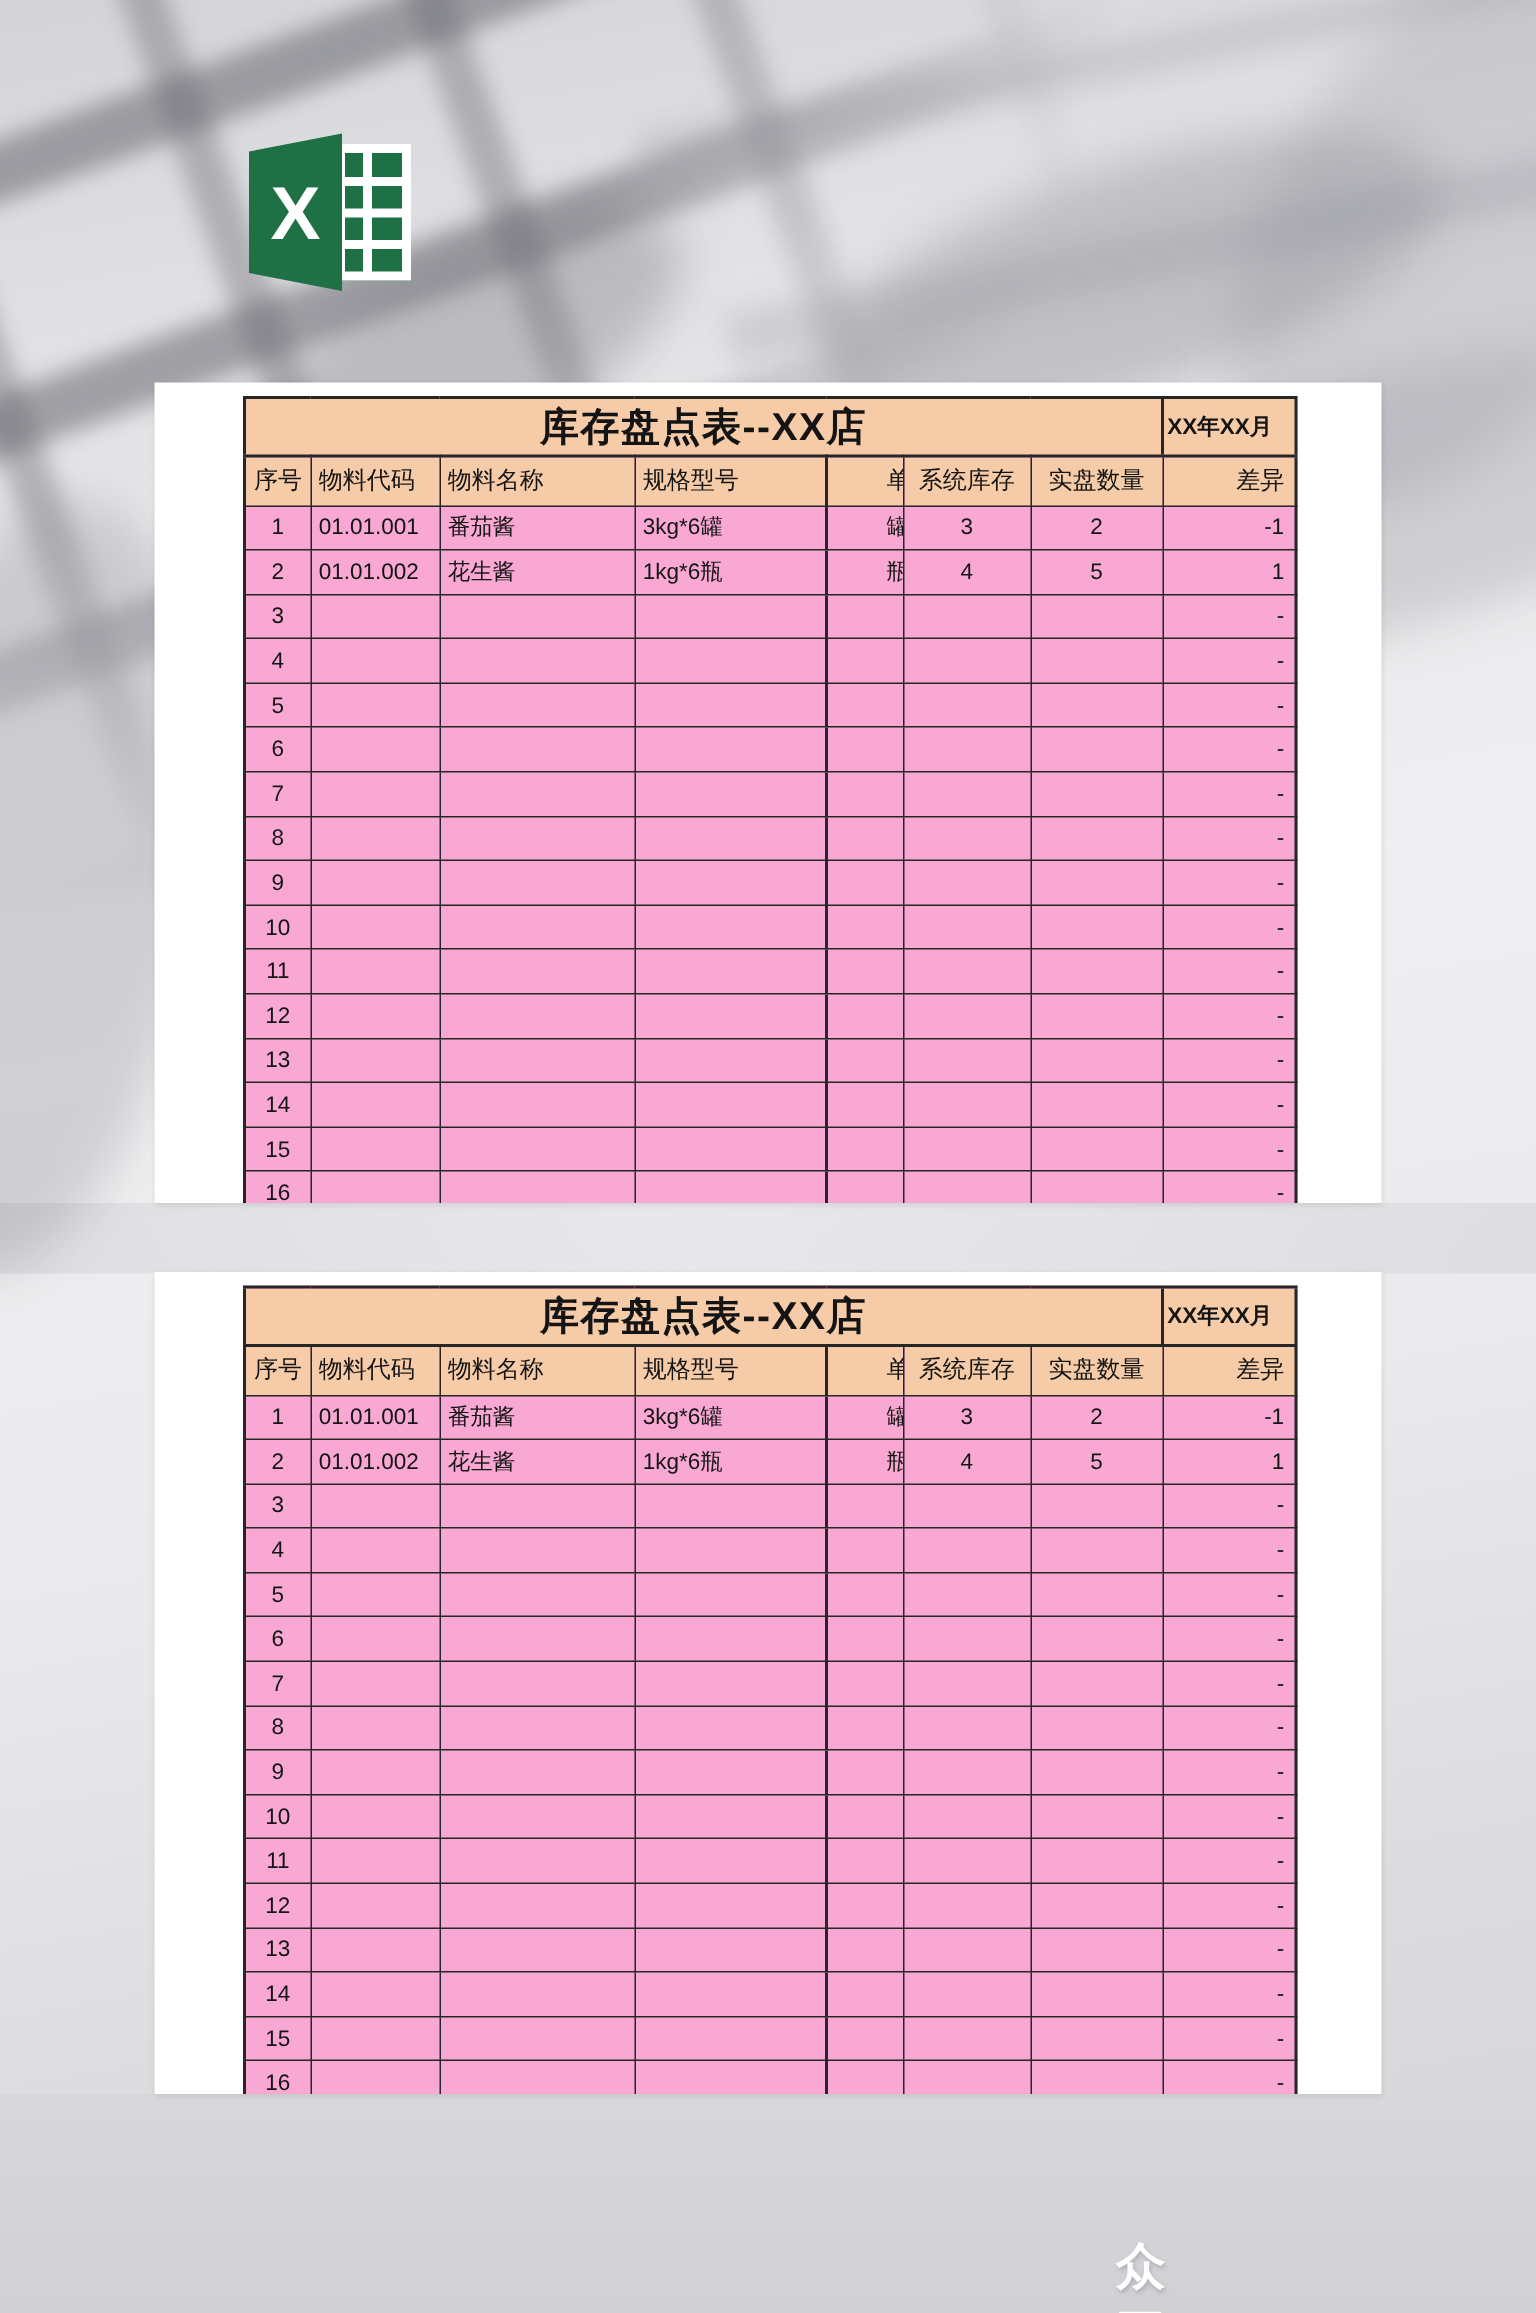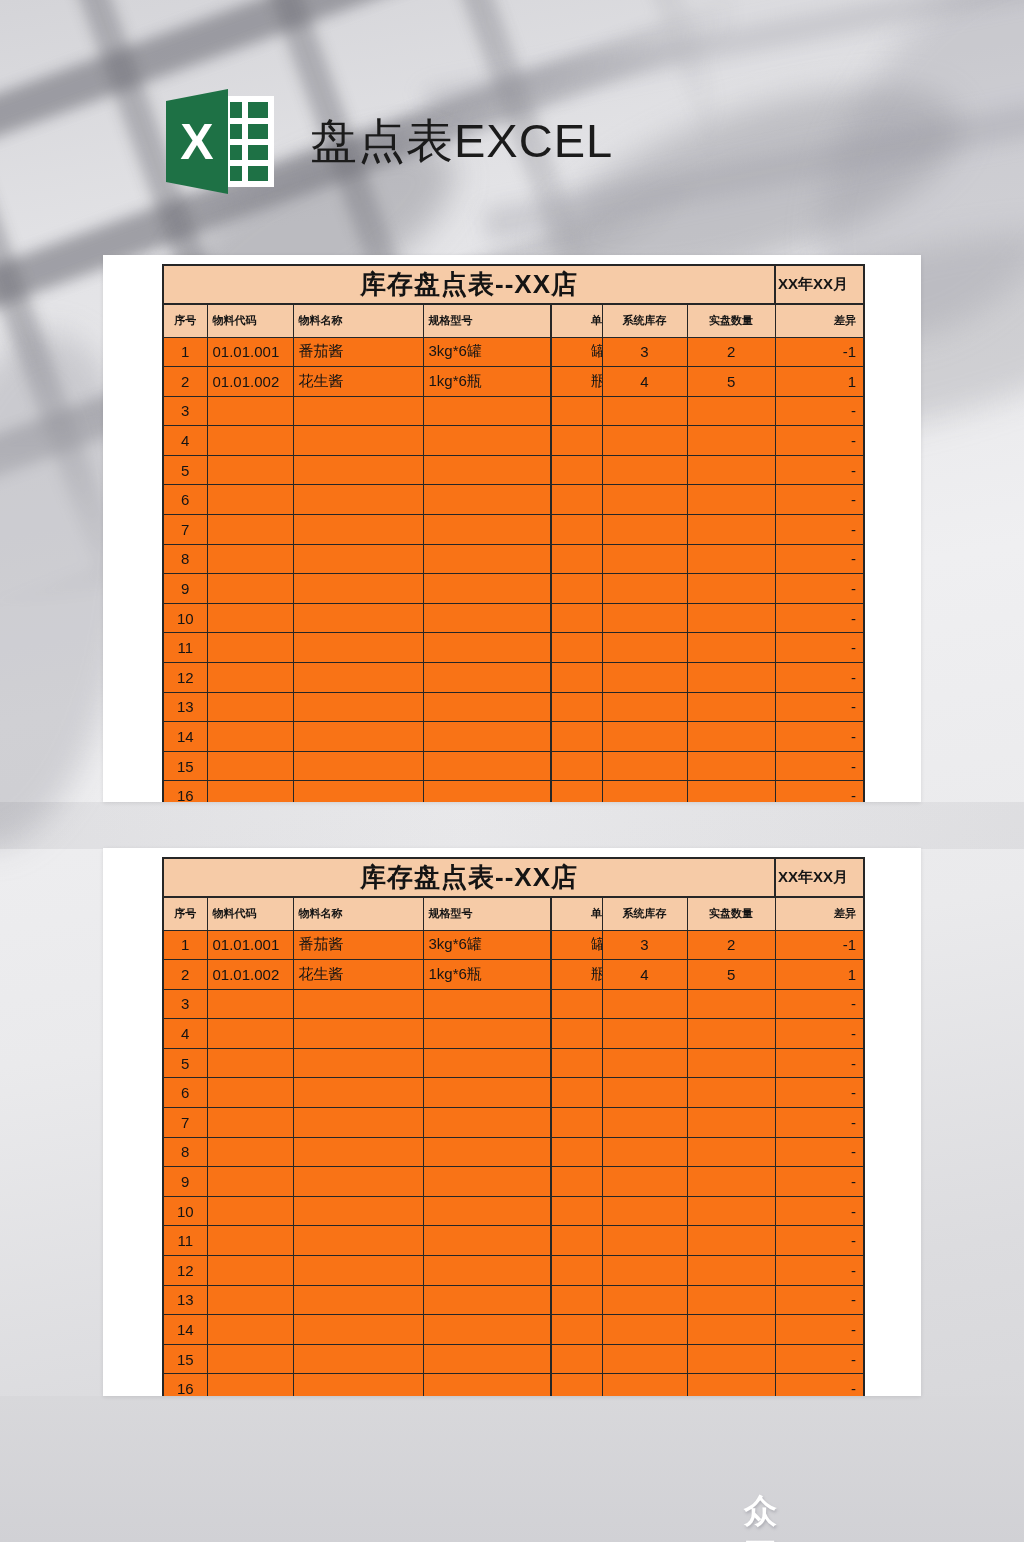--- a/index.html
+++ b/index.html
@@ -46,32 +46,32 @@
     margin:0 0 0 32px;font-size:47px;font-weight:500;color:#1b1b1b;
     letter-spacing:1px;white-space:nowrap;
   }
 
   
   .panel{position:absolute;left:103px;width:818px;background:#ffffff;overflow:hidden;box-shadow:0 1px 4px rgba(0,0,0,.10);}
   .panel.top{top:255px;height:547px;}
   .panel.bottom{top:848px;height:548px;}
   table.inv{
     margin:9px 0 0 59px;border-collapse:collapse;table-layout:fixed;width:703px;
-    border:2px solid var(--border);background:#f97316;color:#141414;
+    border:2px solid var(--border);background:#f9a8d4;color:#141414;
   }
   .inv td,.inv th{border:1.4px solid var(--border);padding:0 5px;overflow:hidden;white-space:nowrap;}
   .inv col.w0{width:44px}.inv col.w1{width:86px}.inv col.w2{width:130px}.inv col.w3{width:128px}
   .inv col.w4{width:51px}.inv col.w5{width:85px}.inv col.w6{width:88px}.inv col.w7{width:89px}
   .inv .title-row td{
     background:var(--header_bg);height:39px;
     border-top:2px solid var(--border);border-bottom:2.4px solid var(--border);
   }
   .inv .t-title{font-size:26px;font-weight:bold;text-align:center;letter-spacing:1px;}
   .inv .t-period{font-size:15px;font-weight:bold;text-align:left;padding:0 2px;border-left:2px solid var(--border);}
-  .inv .head-row th{background:var(--header_bg);height:33px;font-size:11px;font-weight:bold;}
+  .inv .head-row th{background:var(--header_bg);height:33px;font-size:16px;font-weight:normal;}
   .inv .data-row td{height:29.6px;font-size:15px;}
   .inv .c0{text-align:center}
   .inv .c1,.inv .c2,.inv .c3{text-align:left}
   .inv .c4,.inv .c5,.inv .c6{text-align:center}
   .inv .c7{text-align:right;padding-right:7px}
   .inv th.c4,.inv td.c4{border-left:2.4px solid var(--border);padding-left:39px;}
 
   
   .watermark{
     position:absolute;left:744px;top:1489px;display:flex;align-items:center;gap:16px;
@@ -104,21 +104,20 @@
         <rect x="61" y="11" width="44" height="85"></rect>
         <line x1="61" y1="33" x2="105" y2="33"></line>
         <line x1="61" y1="54" x2="105" y2="54"></line>
         <line x1="61" y1="75" x2="105" y2="75"></line>
         <line x1="79" y1="11" x2="79" y2="96"></line>
       </g>
       <polygon points="0,13 62,1 62,106 0,94" fill="var(--excel_green)"></polygon>
       <text x="31" y="71" text-anchor="middle" font-size="50" font-weight="bold" fill="#ffffff" font-family="Liberation Sans, sans-serif">X</text>
     </svg>
   </div>
-  <h1 class="page-title">盘点表EXCEL</h1>
 </header>
 
 <section class="panel top">
   <table class="inv">
       <colgroup>
         <col class="w0">
         <col class="w1">
         <col class="w2">
         <col class="w3">
         <col class="w4">

